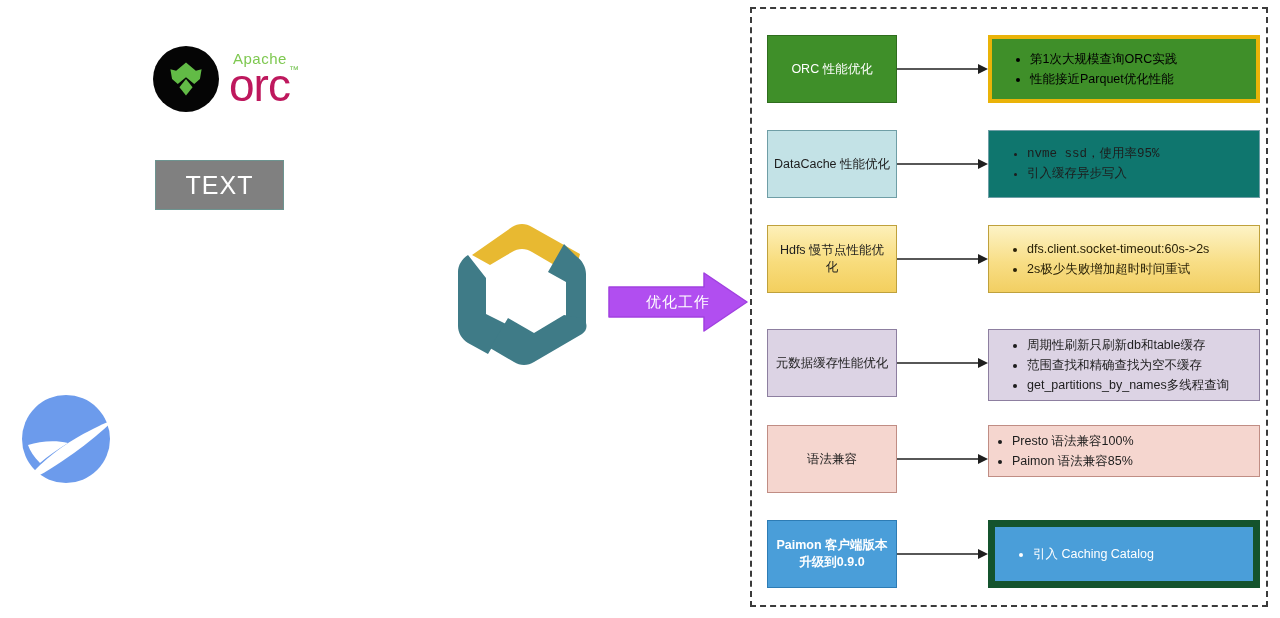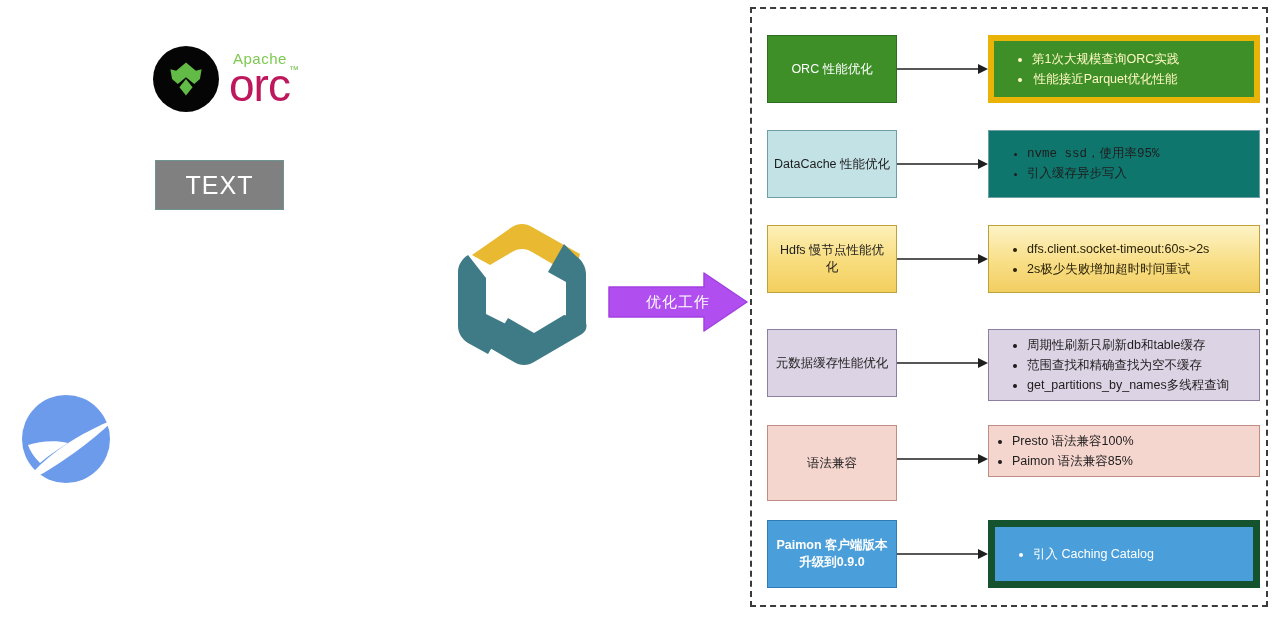--- a/index.html
+++ b/index.html
@@ -49,21 +49,21 @@
         justify-content:center;text-align:center;font-size:12.5px;line-height:1.35;
         padding:4px 6px;}
   .rbox{position:absolute;box-sizing:border-box;display:flex;align-items:center;
         font-size:12.5px;line-height:1.6;padding:6px 10px 6px 22px;}
   .rbox ul{margin:0;padding-left:16px;list-style:disc;}
   .rbox li{margin:0;}
   .conn{position:absolute;}
 
   
   .t-green .lbox{background:#3f8f29;border:1px solid #2f6d1e;color:#ffffff;}
-  .t-green .rbox{background:#3f8f29;border:6px solid #eab308;color:#fef9c3;text-align:center;}
+  .t-green .rbox{background:#3f8f29;border:4px solid #eab308;color:#000000;}
   .t-cyan  .lbox{background:#c3e2e6;border:1px solid #6f9ea6;color:#1d1d1d;}
   .t-cyan  .rbox{background:#0f766e;border:1px solid #6f9ea6;color:#1d1d1d;font-family:Liberation Mono, monospace;}
   .t-gold  .lbox{background:linear-gradient(180deg,#fdf0b9 0%,#f8dc7c 55%,#f3cf5e 100%);
                  border:1px solid #bfa13c;color:#1d1d1d;}
   .t-gold  .rbox{background:linear-gradient(180deg,#fdf3c6 0%,#f8de86 55%,#f2cf62 100%);
                  border:1px solid #bfa13c;color:#2a2208;}
   .t-lav   .lbox{background:#dcd3e4;border:1px solid #8d7fa0;color:#1d1d1d;}
   .t-lav   .rbox{background:#dcd3e4;border:1px solid #8d7fa0;color:#1d1d1d;}
   .t-pink  .lbox{background:#f5d6cf;border:1px solid #c08d84;color:#1d1d1d;}
   .t-pink  .rbox{background:#f5d6cf;border:1px solid #c08d84;color:#1d1d1d;}
@@ -183,21 +183,21 @@
             </svg></div>
           <div class="rbox" style="left: 236px; top: 0px; width: 272px; height: 72px;">
             <ul>
               <li>周期性刷新只刷新db和table缓存</li>
               <li>范围查找和精确查找为空不缓存</li>
               <li>get_partitions_by_names多线程查询</li>
             </ul>
           </div>
         </div>
         <div class="row t-pink" style="top: 416px;">
-          <div class="lbox" style="left: 15px; top: 0px; width: 130px; height: 76px; text-align: right;">
+          <div class="lbox" style="left: 15px; top: 0px; width: 130px; height: 68px; text-align: right;">
             <span>语法兼容</span>
           </div>
           <div class="conn" style="left: 145px; top: 27px;"><svg width="91" height="14">
               <line x1="0" y1="7" x2="82" y2="7" stroke="#1f1f1f" stroke-width="1.6"></line>
               <path d="M81 2 L91 7 L81 12 Z" fill="#1f1f1f"></path>
             </svg></div>
           <div class="rbox" style="left: 236px; top: 0px; width: 272px; height: 52px; padding-left: 7px;">
             <ul>
               <li>Presto 语法兼容100%</li>
               <li>Paimon 语法兼容85%</li>

